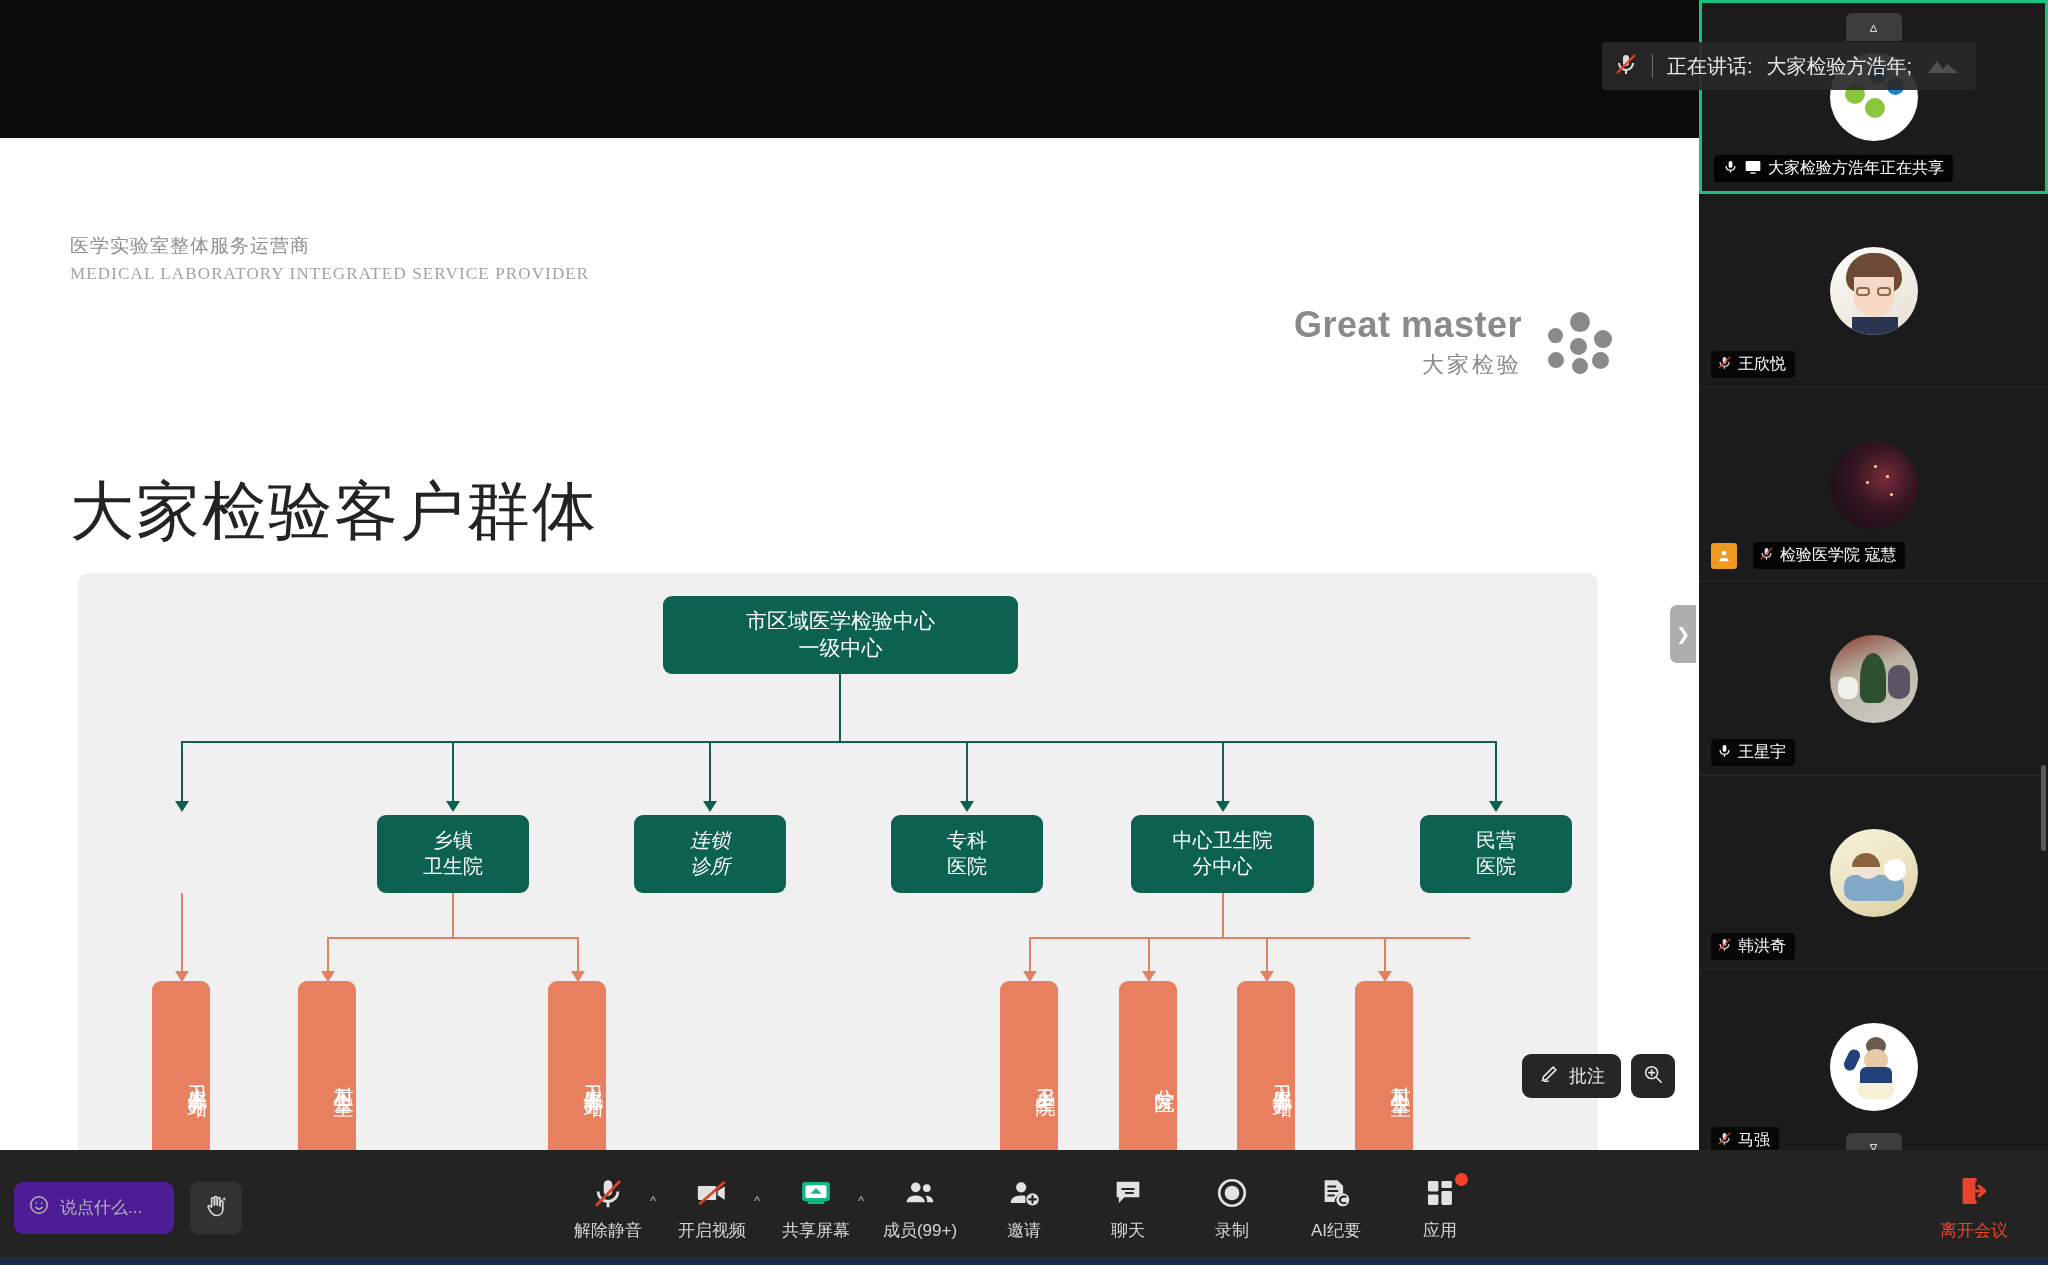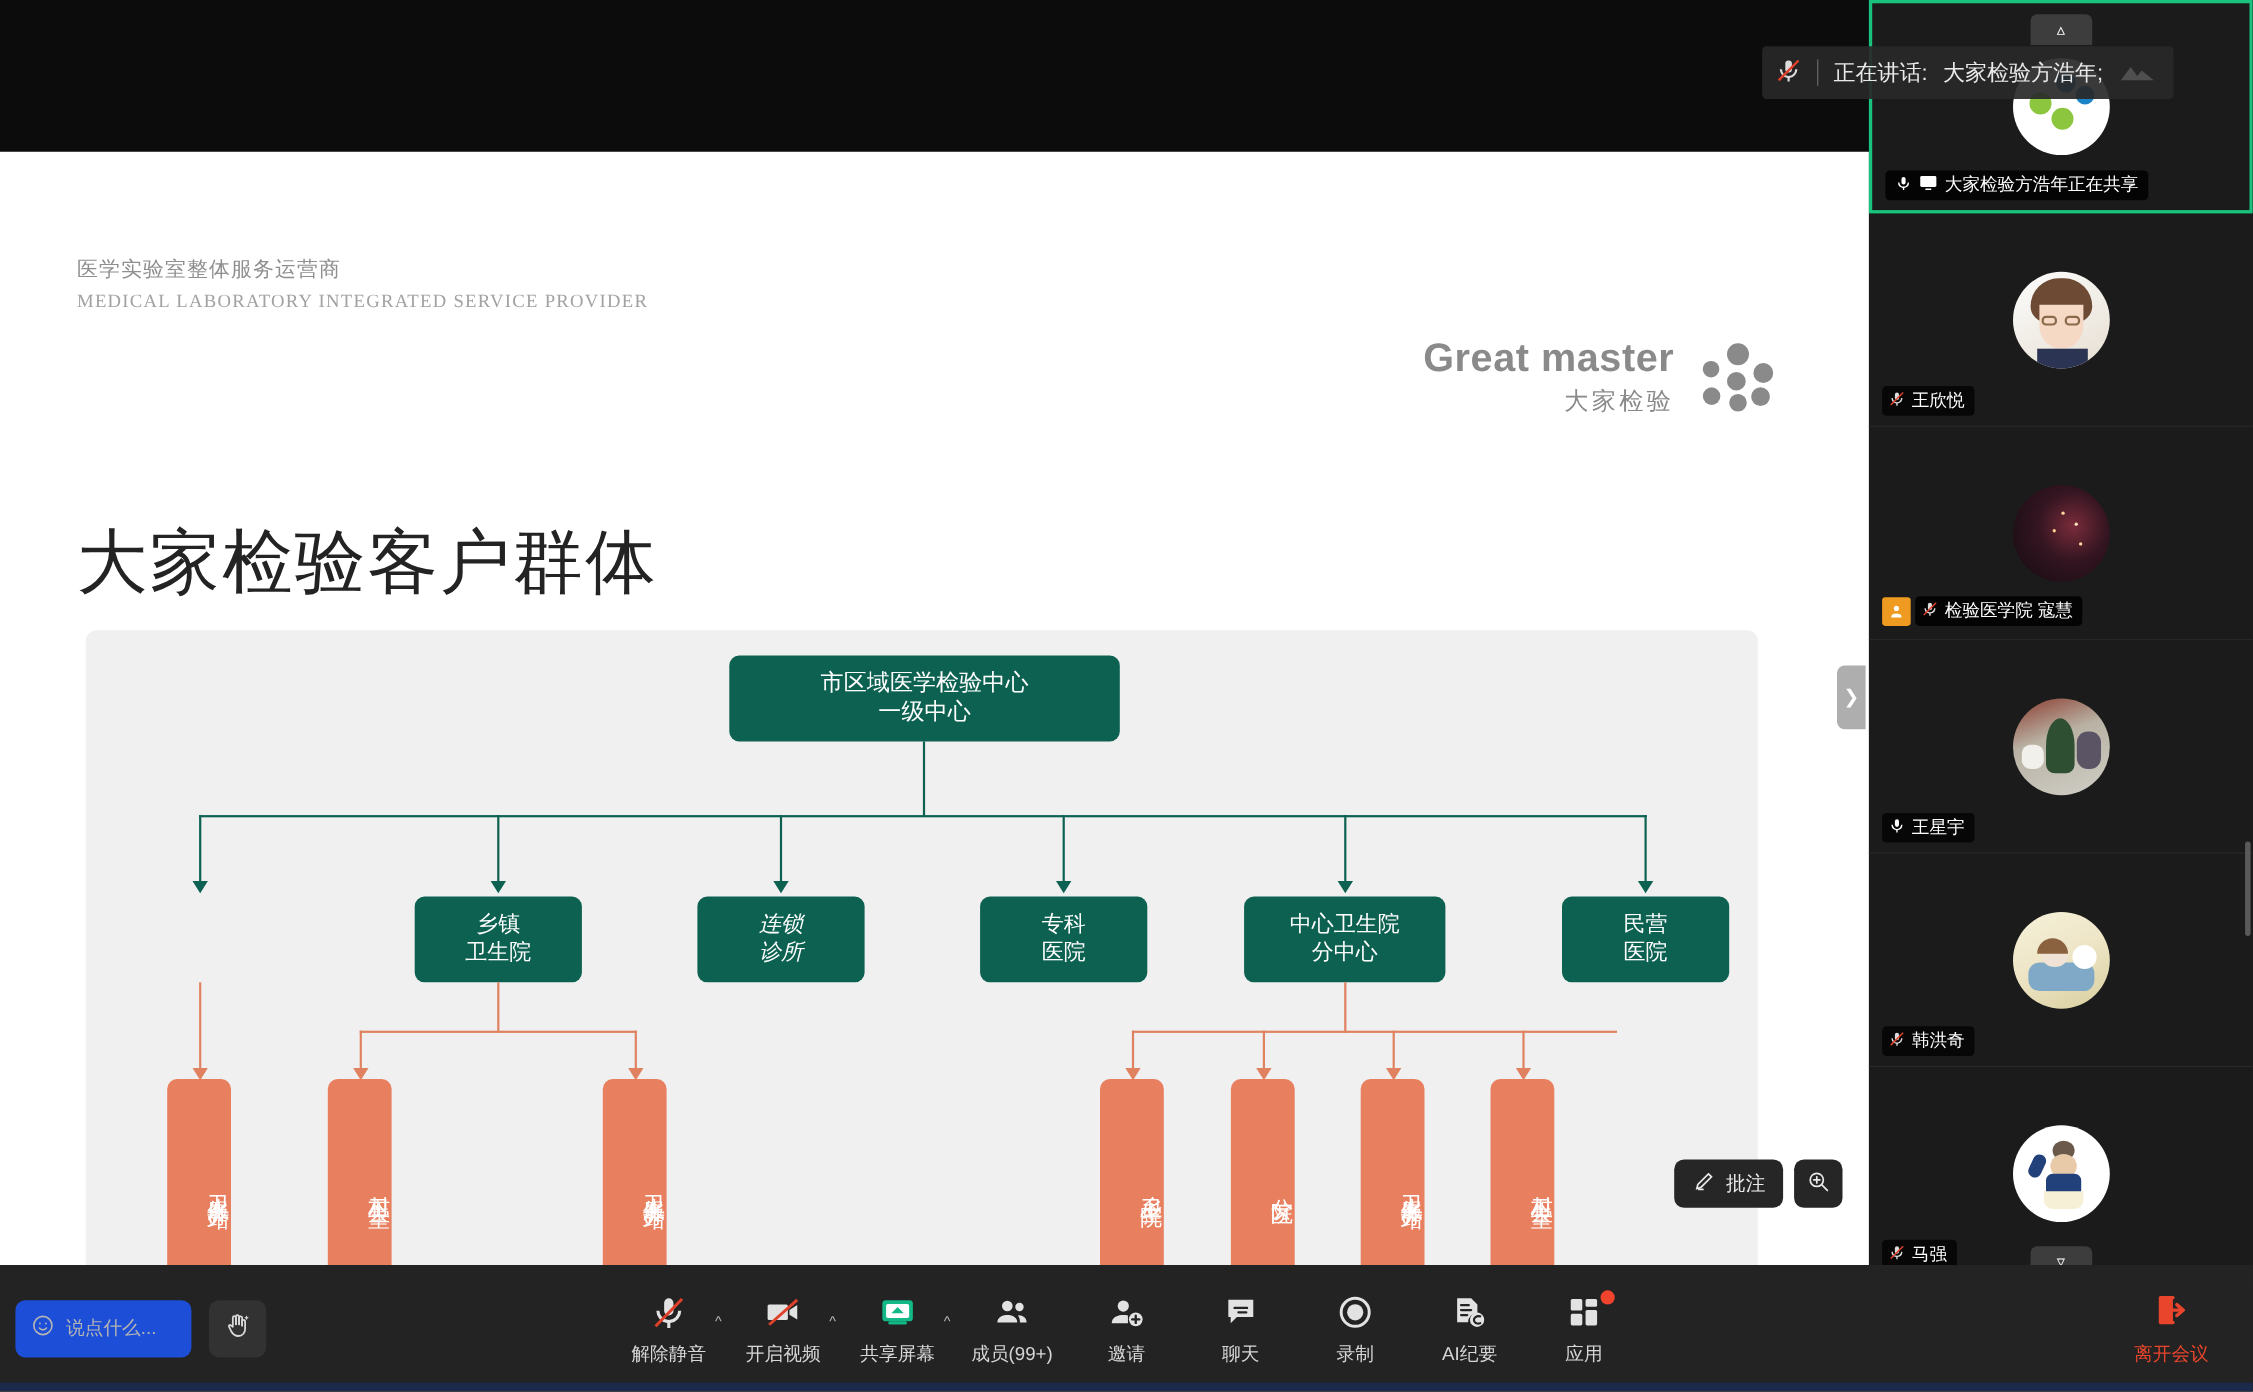--- a/index.html
+++ b/index.html
@@ -75,21 +75,21 @@
   
   .rail { position: absolute; right: 0; top: 0; width: 349px; height: 1150px; background: #1b1b1b; }
   .tile { position: relative; width: 349px; height: 194px; border-bottom: 1px solid #2a2a2a; display:flex; align-items:center; justify-content:center; }
   .tile.active { height: 194px; border: 3px solid #19c37d; }
   .avatar { width: 88px; height: 88px; border-radius: 50%; overflow: hidden; position: relative; }
   .nametag {
     position: absolute; left: 12px; bottom: 9px; display: flex; align-items: center; gap: 6px;
     background: rgba(0,0,0,.72); border-radius: 4px; padding: 3px 9px 3px 6px;
     color: #fff; font-size: 16px; white-space: nowrap;
   }
-  .nametag.withhost { left: 12px; padding-left: 0; background: transparent; gap: 0; justify-content: flex-end; }
+  .nametag.withhost { left: 12px; padding-left: 0; background: transparent; gap: 12px; justify-content: flex-end; }
   .host-badge { width: 26px; height: 26px; background: #ef9a20; border-radius: 3px; display:flex; align-items:center; justify-content:center; margin-right: 4px; }
   .tag-inner { display:flex; align-items:center; gap:6px; background: rgba(0,0,0,.82); border-radius: 4px; padding: 3px 9px 3px 6px; }
   .sharing-tag {
     position: absolute; left: 12px; bottom: 9px; display:flex; align-items:center; gap:7px;
     background: rgba(0,0,0,.82); border-radius:4px; padding:3px 9px; color:#fff; font-size:16px;
   }
   .scroll-up, .scroll-down {
     position: absolute; left: 50%; transform: translateX(-50%);
     width: 56px; height: 28px; background: rgba(70,70,70,.82); display:flex; align-items:center; justify-content:center;
     color:#fff; font-size: 15px;
@@ -103,21 +103,21 @@
     position: absolute; right: 72px; top: 42px; height: 48px; display: flex; align-items: center;
     gap: 14px; background: rgba(40,40,40,.92); border-radius: 4px; padding: 0 16px 0 12px; z-index: 30;
   }
   .speaking-toast .divider { width: 1px; height: 24px; background: #6e6e6e; }
   .speaking-toast .txt { color: #e9e9e9; font-size: 20px; white-space: nowrap; }
 
   
   .bottombar { position: absolute; left: 0; bottom: 0; width: 2048px; height: 115px; background: #232323; display:flex; align-items:center; }
   .chat-quick {
     position: absolute; left: 14px; top: 50%; transform: translateY(-50%);
-    height: 52px; width: 160px; background: #1d4ed8; border-radius: 9px;
+    height: 52px; width: 160px; background: #4c1d95; border-radius: 9px;
     display: flex; align-items: center; gap: 10px; padding: 0 14px; color: #b4b4b4; font-size: 17px;
   }
   .hand-btn { position: absolute; left: 190px; top: 50%; transform: translateY(-50%); width: 52px; height: 52px; background:#323232; border-radius: 9px; display:flex; align-items:center; justify-content:center; }
   .center-tools { position: absolute; left: 50%; transform: translateX(-50%); display: flex; align-items: flex-end; gap: 0; }
   .tool {
     width: 104px; display: flex; flex-direction: column; align-items: center; gap: 6px;
     color: #d6d6d6; font-size: 17px; position: relative;
   }
   .tool .ico { height: 40px; display: flex; align-items: center; justify-content: center; position: relative; }
   .caret { position: absolute; right: 4px; top: 20px; color: #b9b9b9; font-size: 13px; }

